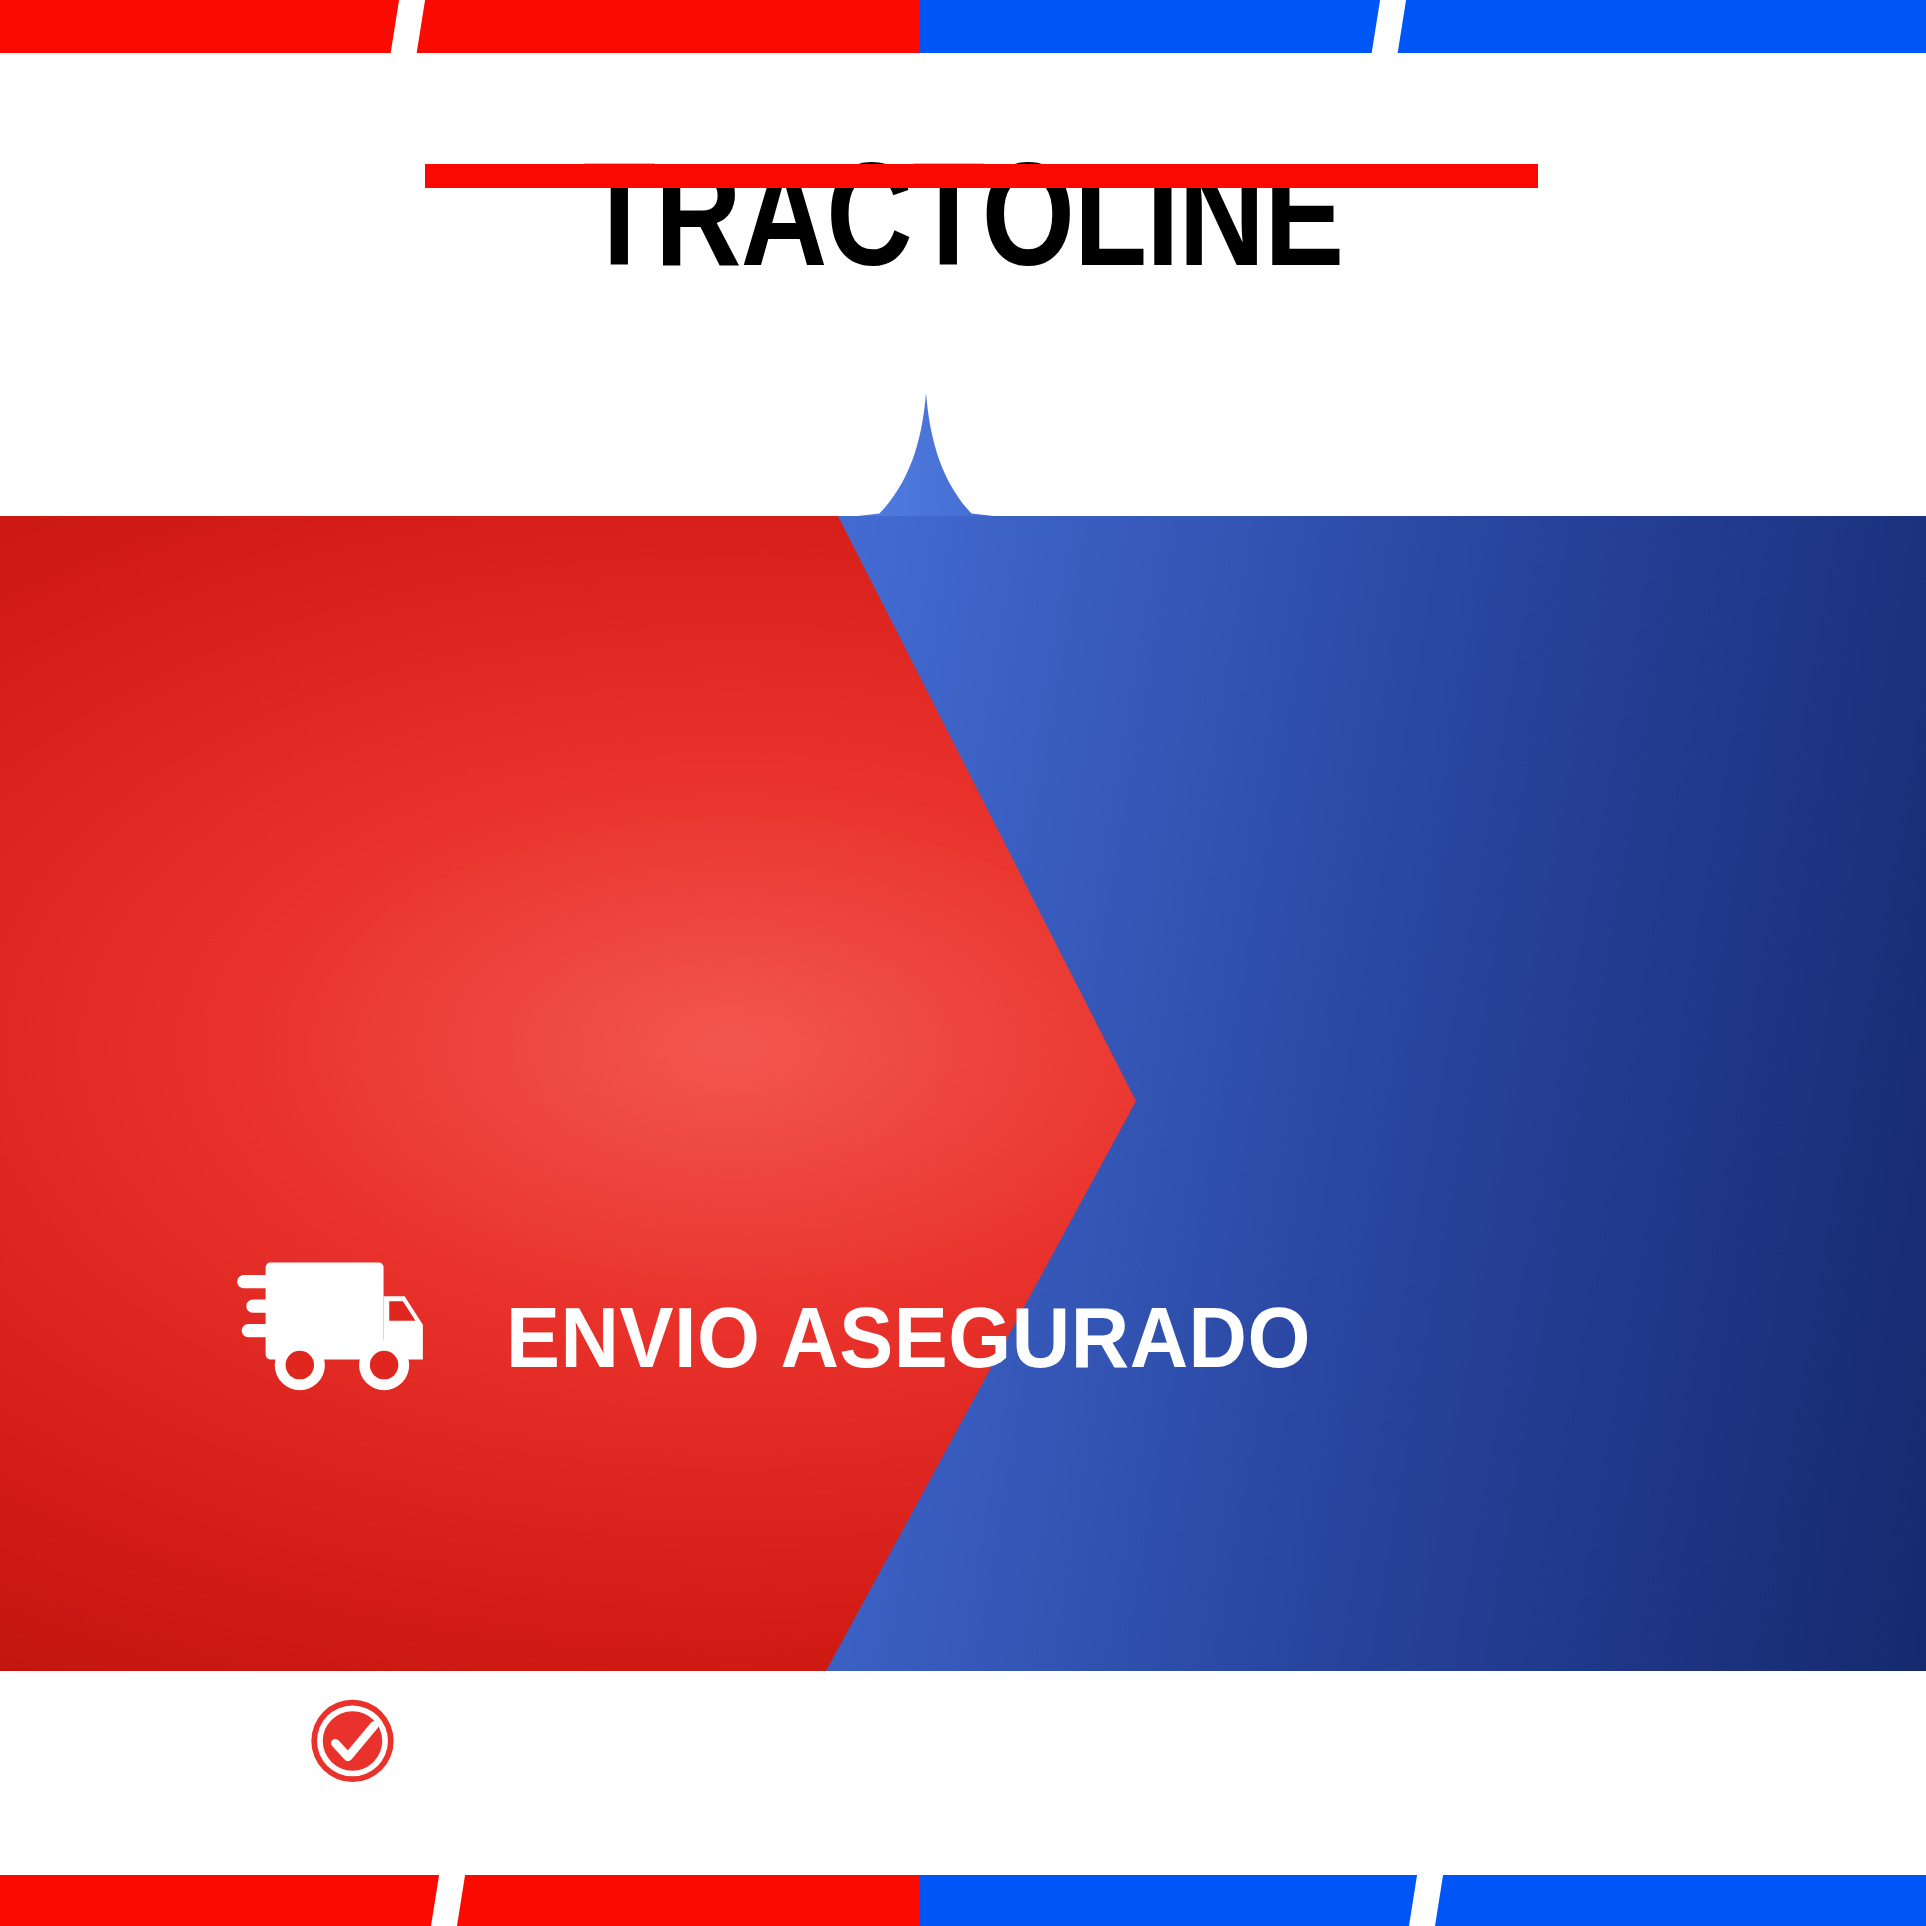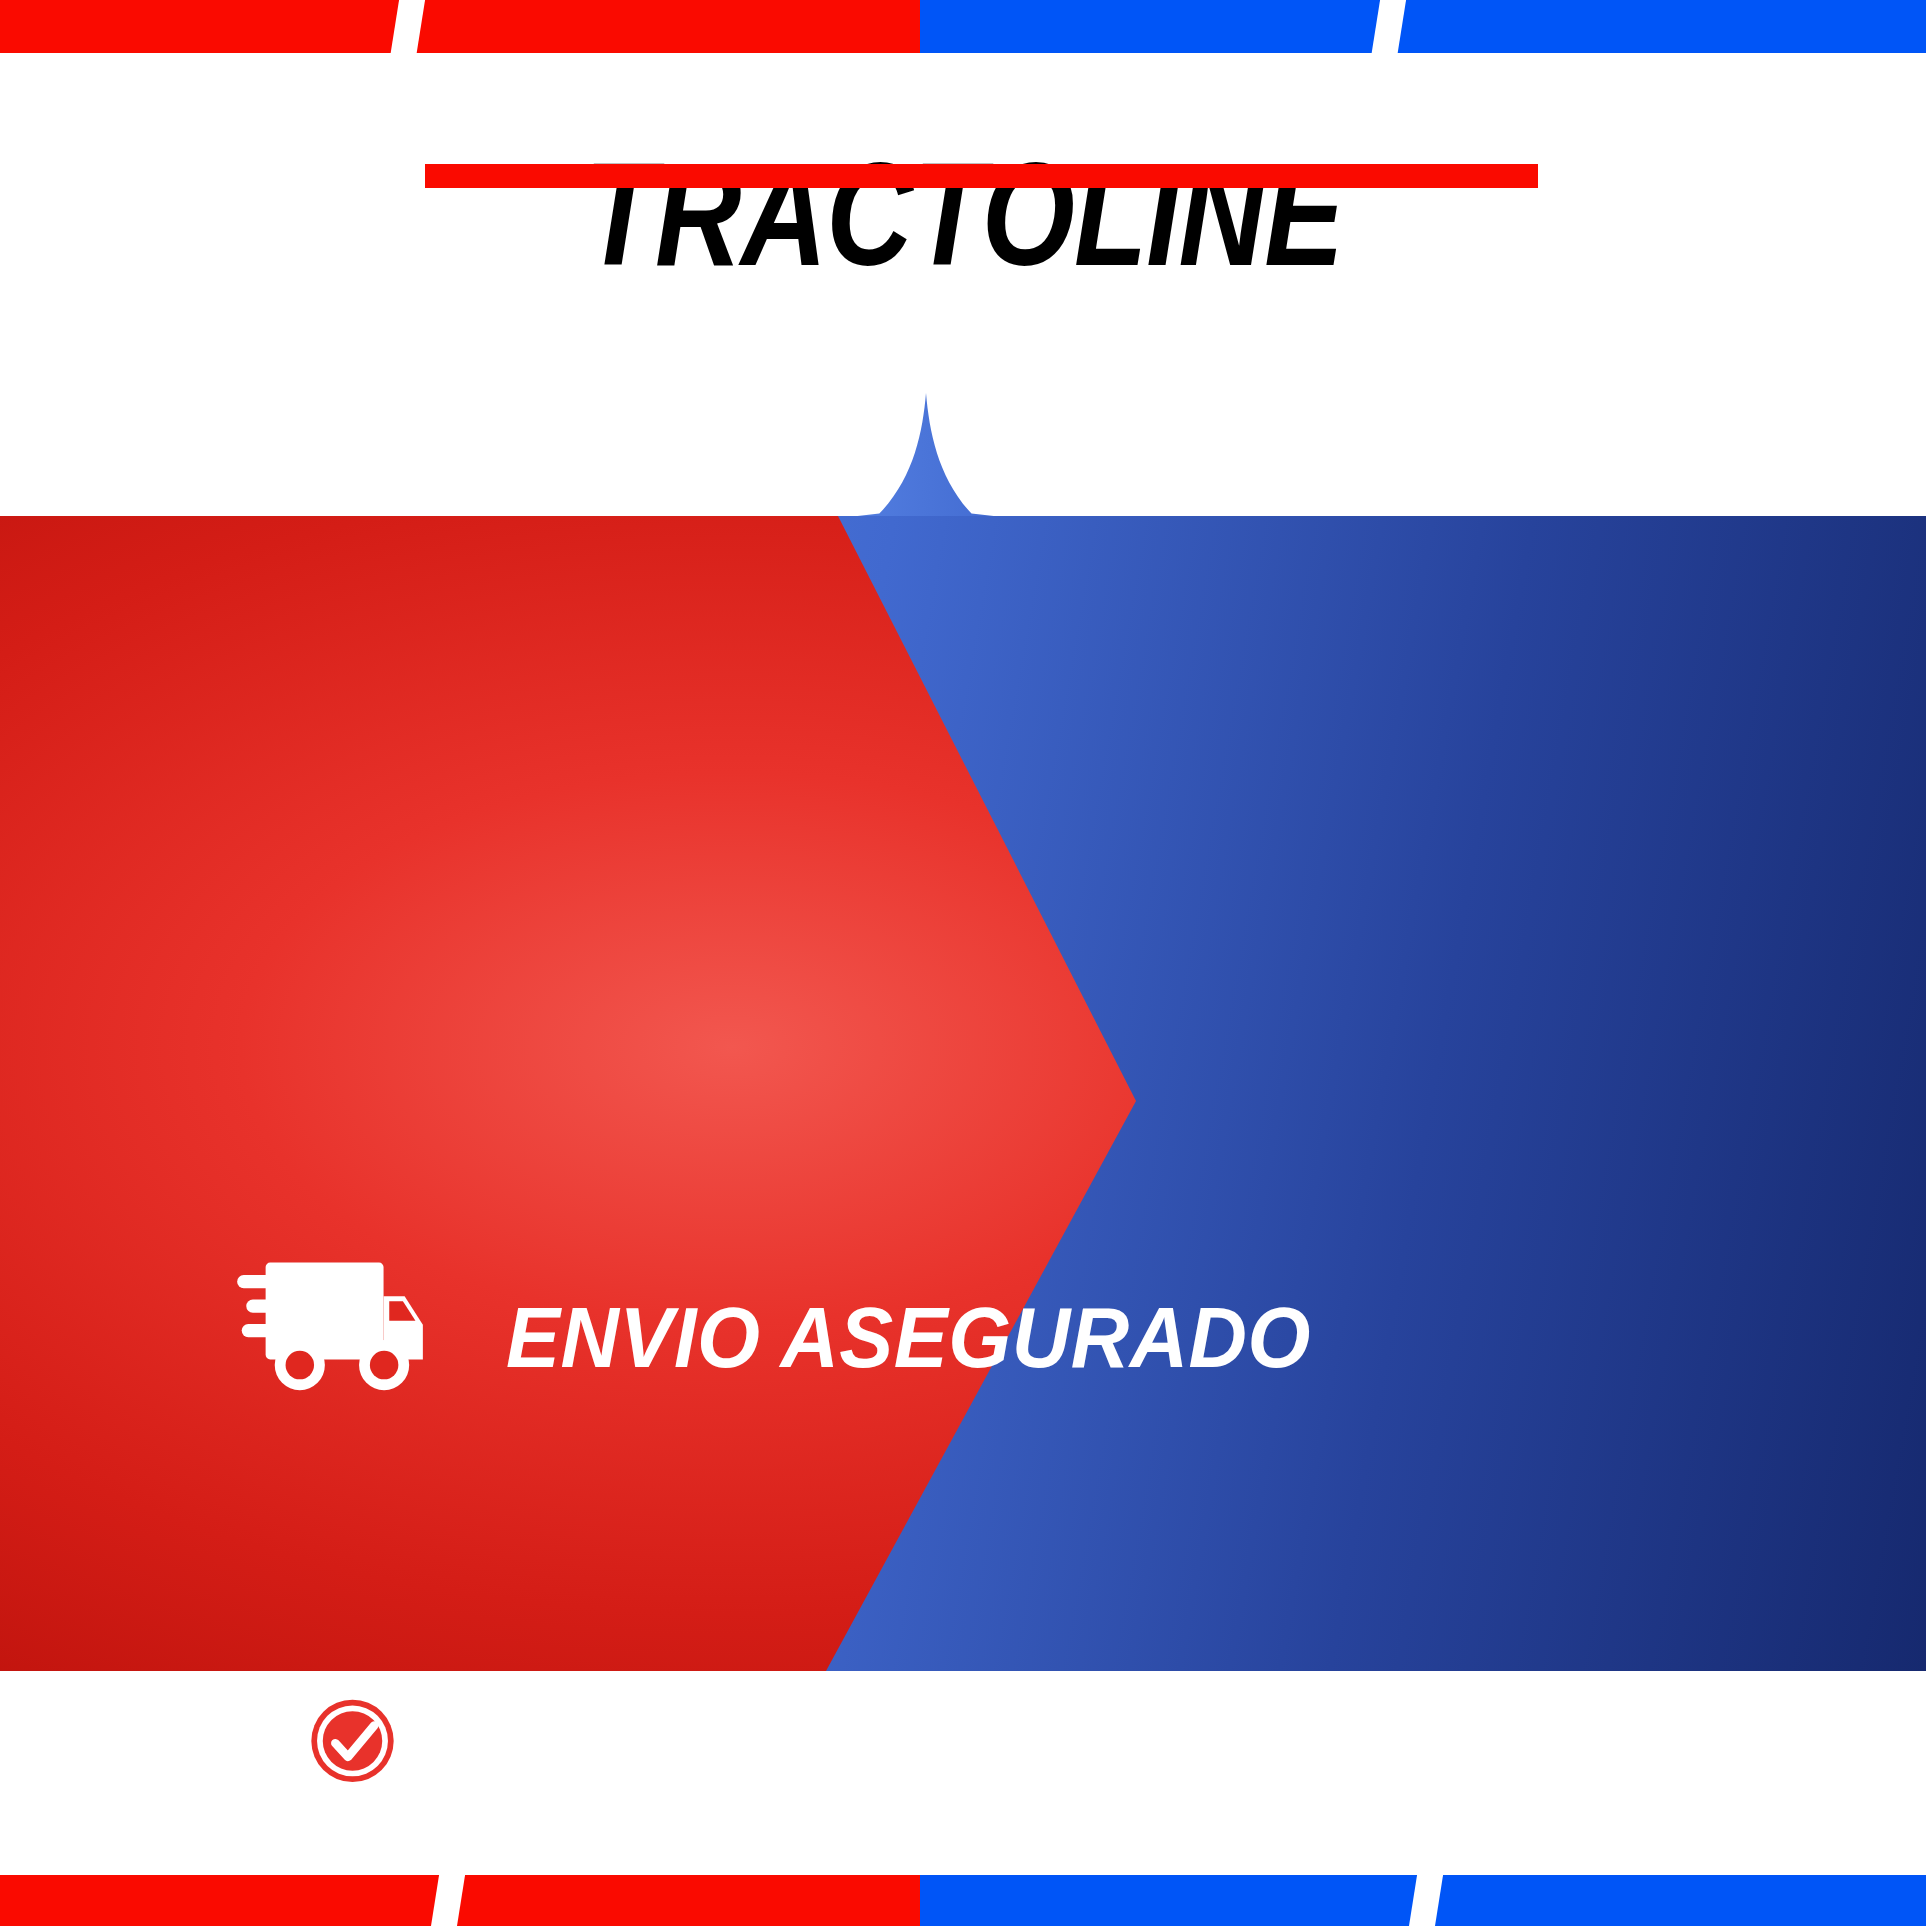--- a/index.html
+++ b/index.html
@@ -10,21 +10,20 @@
   body {
     font-family: "Liberation Sans", sans-serif;
   }
 
   .banner {
     position: relative;
     width: 1926px;
     height: 1926px;
     background: #ffffff;
     overflow: hidden;
-    font-style: italic;
   }
 
   
   .stripe-band {
     position: absolute;
     left: 0;
     width: 1926px;
     height: 53px;
     overflow: hidden;
   }

